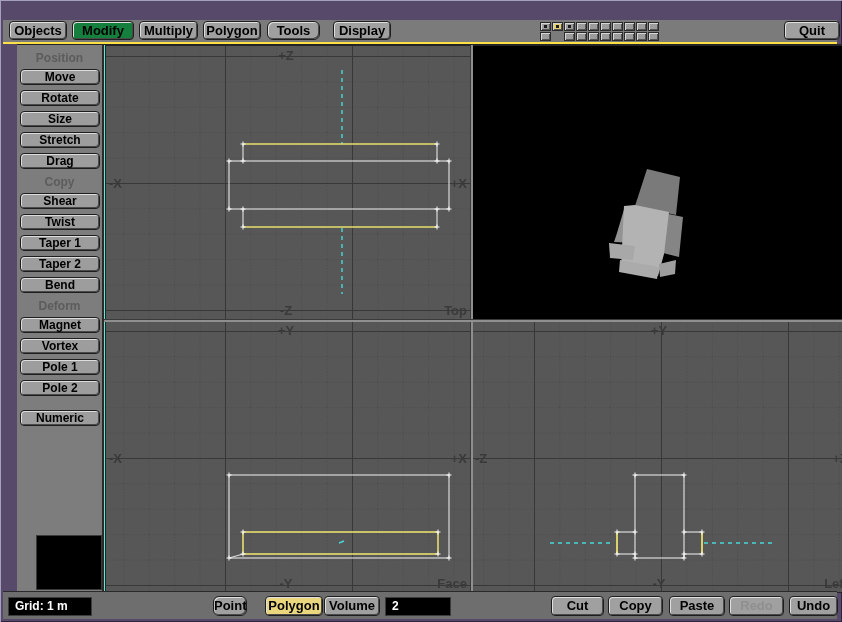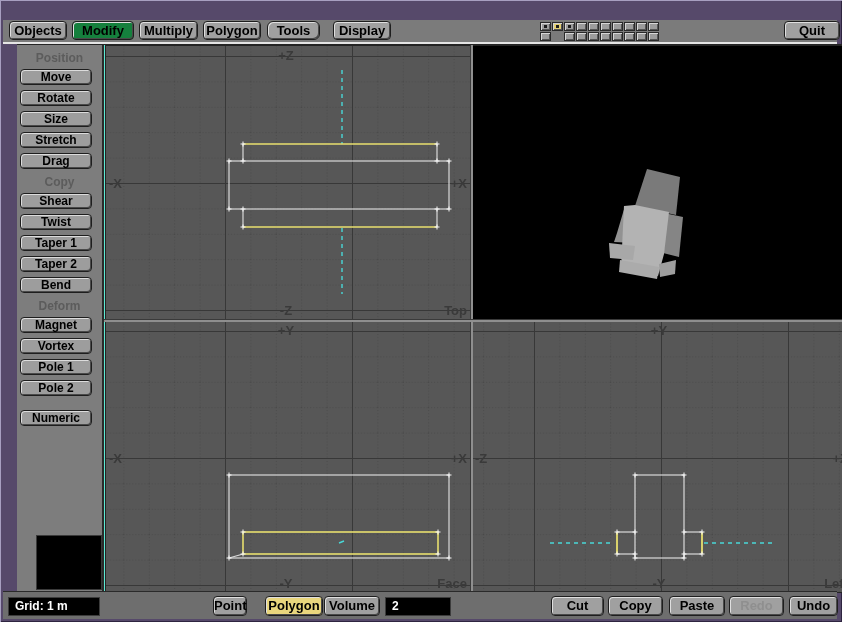--- a/index.html
+++ b/index.html
@@ -14,36 +14,36 @@
   .title-text{color:#fff;font-size:12px;font-weight:bold;margin-left:5px;letter-spacing:.3px;}
   .winbtns{position:absolute;right:5px;top:2px;display:flex;}
   .winbtn{width:13px;height:12px;background:#c3c3c3;border:1px solid;
           border-color:#efefef #4d4d4d #4d4d4d #efefef;margin-left:1px;position:relative;cursor:pointer;}
   .winbtn.close{margin-left:3px;}
   .glyph-min{position:absolute;left:2px;bottom:2px;width:6px;height:2px;background:#000;}
   .glyph-max{position:absolute;left:2px;top:2px;width:7px;height:6px;border:1px solid #000;border-top-width:2px;}
   .glyph-close{position:absolute;left:0;top:-1px;width:100%;text-align:center;font-size:10px;font-weight:bold;color:#000;line-height:12px;}
   
   .toolbar{position:absolute;left:3px;top:20px;width:834px;height:24px;background:#7b7b7b;
-           border-bottom:2px solid #e5e5e5;}
+           border-bottom:2px solid #fde047;}
   .lw-btn{position:absolute;height:19px;top:1px;background:#a0a0a0;border:1px solid #1e1e1e;border-radius:4px;
           box-shadow:inset 1px 1px 0 #dfdfdf, inset -1px -1px 0 #4a4a4a;
           color:#000;font-size:13px;font-weight:bold;text-align:center;line-height:17px;cursor:pointer;}
   .lw-btn.active{background:#15803d;}
   .bank{position:absolute;left:537px;top:2px;width:121px;height:20px;}
   .bankbtn{position:absolute;width:11px;height:9px;background:#9c9c9c;border:1px solid #2a2a2a;
            box-shadow:inset 1px 1px 0 #d6d6d6, inset -1px -1px 0 #555;cursor:pointer;}
   .bankbtn.on{background:#e3cf72;}
   .bankbtn .dot{position:absolute;left:3px;top:2px;width:3px;height:3px;background:#1c1c1c;}
   
   .main{position:absolute;left:17px;top:44px;width:834px;height:547px;background:#5eead4;border-top:1px solid #242424;}
   .sidebar{position:absolute;left:0;top:0;width:87px;height:547px;background:#7d7d7d;border-right:2px solid #2a2a2a;padding-top:5px;}
   .side-header{color:#5c5c5c;font-size:12px;font-weight:bold;text-align:center;height:13px;margin:1px 0 5px 0;}
   .side-gap{height:9px;}
-  .side-btn{display:block;width:72px;height:16px;margin:0 0 5px 3px;background:#9d9d9d;border:1px solid #1e1e1e;border-radius:4px;
+  .side-btn{display:block;width:80px;height:16px;margin:0 0 5px 3px;background:#9d9d9d;border:1px solid #1e1e1e;border-radius:4px;
             box-shadow:inset 1px 1px 0 #dcdcdc, inset -1px -1px 0 #4a4a4a;
             color:#000;font-size:12px;font-weight:bold;text-align:center;line-height:14px;cursor:pointer;}
   .swatch{position:absolute;left:19px;top:490px;width:66px;height:55px;background:#000;border:1px solid #3a3a3a;}
   .vp{position:absolute;background:#575757;outline:1px solid #242424;}
   .vp-topleft{left:89px;top:1px;width:364px;height:273px;}
   .vp-topright{left:456px;top:1px;width:378px;height:273px;background:#000;}
   .vp-face{left:89px;top:277px;width:364px;height:270px;}
   .vp-left{left:456px;top:277px;width:378px;height:270px;}
   .vsep{position:absolute;left:453px;top:0;width:3px;height:547px;background:#8f8f8f;border-left:1px solid #3a3a3a;}
   .hsep{position:absolute;left:87px;top:274px;width:747px;height:3px;background:#8f8f8f;border-top:1px solid #3a3a3a;}
@@ -245,22 +245,22 @@
         <text class="axislabel" x="186" y="266" text-anchor="middle">-Y</text>
         <text class="axislabel" x="375" y="266" text-anchor="end">Left</text>
       </svg>
     </div>
 
     <div class="vsep"></div>
     <div class="hsep"></div>
   </div>
 
   <div class="statusbar">
-    <div class="blackbox" style="left:5px;width:92px;">Grid: 1 m</div>
-    <div class="sb-btn" style="left:210px;width:34px;">Point</div>
+    <div class="blackbox" style="left:5px;width:84px;">Grid: 1 m</div>
+    <div class="sb-btn" style="left:210px;width:34px;border-radius:6px;">Point</div>
     <div class="sb-btn active" style="left:262px;width:58px;">Polygon</div>
     <div class="sb-btn" style="left:321px;width:56px;">Volume</div>
     <div class="blackbox" style="left:382px;width:66px;">2</div>
     <div class="sb-btn" style="left:548px;width:53px;">Cut</div>
     <div class="sb-btn" style="left:605px;width:55px;">Copy</div>
     <div class="sb-btn" style="left:666px;width:56px;">Paste</div>
     <div class="sb-btn disabled" style="left:726px;width:55px;">Redo</div>
     <div class="sb-btn" style="left:786px;width:49px;">Undo</div>
   </div>
 

